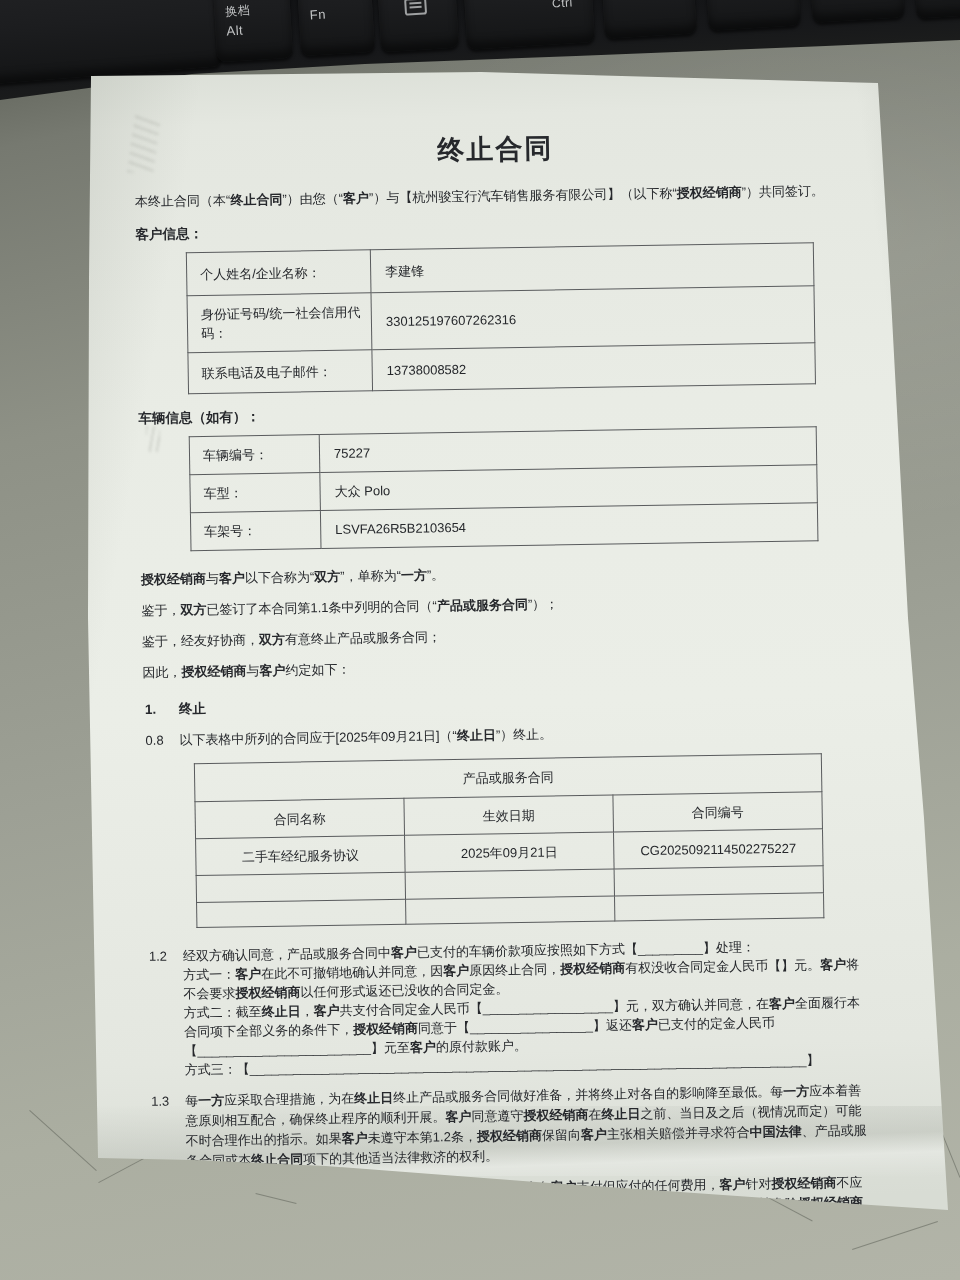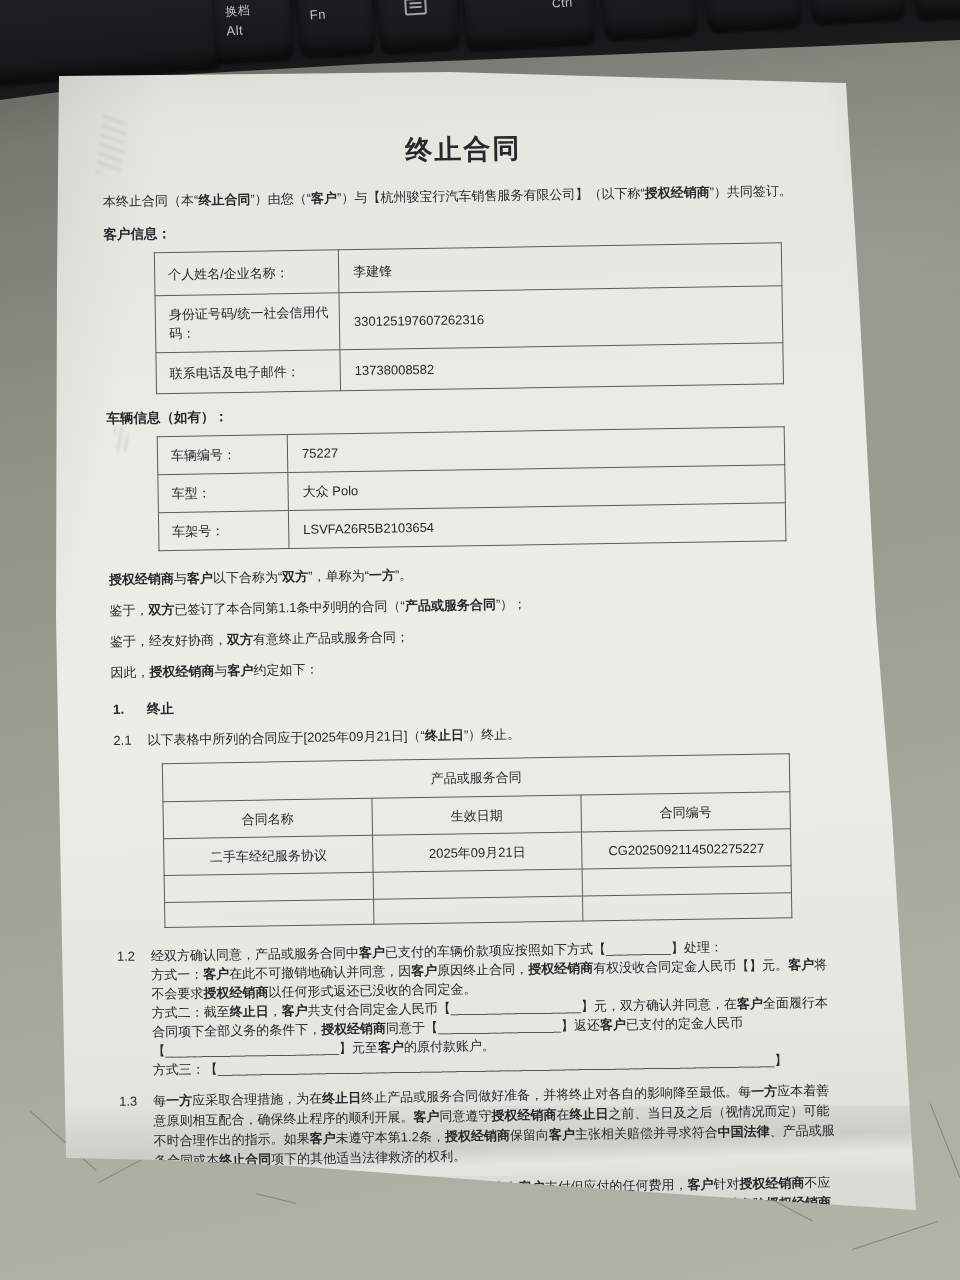--- a/index.html
+++ b/index.html
@@ -21,21 +21,21 @@
     position:absolute;background:linear-gradient(180deg,#232426 0%,#1c1d1f 55%,#141516 100%);
     border-radius:9px;transform:rotate(-3.5deg);
     box-shadow:0 3px 3px rgba(0,0,0,.55), inset 0 -7px 9px rgba(0,0,0,.45), inset 0 2px 2px rgba(255,255,255,.05);
     color:#c3c5c6;
   }
   .key .lab{position:absolute;left:11px;letter-spacing:.5px;}
   .menu-glyph{position:absolute;width:18px;height:13px;border:2px solid #9fa1a2;border-radius:3px;}
   .menu-glyph::after{content:"";position:absolute;left:3px;right:3px;top:2px;height:2px;background:#9fa1a2;box-shadow:0 4px 0 #9fa1a2;}
   
   .paper{
-    position:absolute;left:44px;top:58px;width:880px;height:1170px;
+    position:absolute;left:76px;top:58px;width:880px;height:1170px;
     clip-path:polygon(15px 18px,405px 14px,802px 25px,815px 240px,832px 560px,848px 760px,872px 1152px,690px 1140px,460px 1124px,250px 1108px,118px 1102px,22px 1100px,12px 560px,13px 220px);
     background:
       linear-gradient(100deg, rgba(160,165,155,.28) 0%, rgba(255,255,255,0) 12%),
       linear-gradient(262deg, rgba(150,155,148,.30) 0%, rgba(255,255,255,0) 10%),
       linear-gradient(178deg,#d9ddd5 0%,#e4e7e0 6%,#e9ece5 30%,#ebeee7 55%,#e4e7e0 84%,#d8dcd4 97%),
       #e7eae3;
     filter:drop-shadow(3px 9px 11px rgba(30,32,28,0.45));
   }
   .paper .crease{position:absolute;left:0;right:0;height:70px;bottom:52px;
     background:linear-gradient(178deg, rgba(120,125,115,0) 0%, rgba(120,125,115,.18) 55%, rgba(255,255,255,.25) 75%, rgba(120,125,115,0) 100%);}
@@ -152,21 +152,21 @@
       <p class="para"><span>鉴于，经友好协商，</span><span class="b">双方</span><span>有意终止产品或服务合同；</span></p>
       <p class="para"><span>因此，</span><span class="b">授权经销商</span><span>与</span><span class="b">客户</span><span>约定如下：</span></p>
     </div>
 
     <div class="clause c-head">
       <span class="num">1.</span>
       <span class="body">终止</span>
     </div>
 
     <div class="clause">
-      <span class="num">2.1</span>
+      <span class="num">0.8</span>
       <span class="body"><span>以下表格中所列的合同应于[2025年09月21日]（“</span><span class="b">终止日</span><span>”）终止。</span></span>
     </div>
 
     <table class="t-contracts">
       <tbody>
           <tr>
         <th colspan="3" style="height:33px;">产品或服务合同</th>
       </tr>
       <tr>
         <td style="width:196px;height:32px;">合同名称</td>

